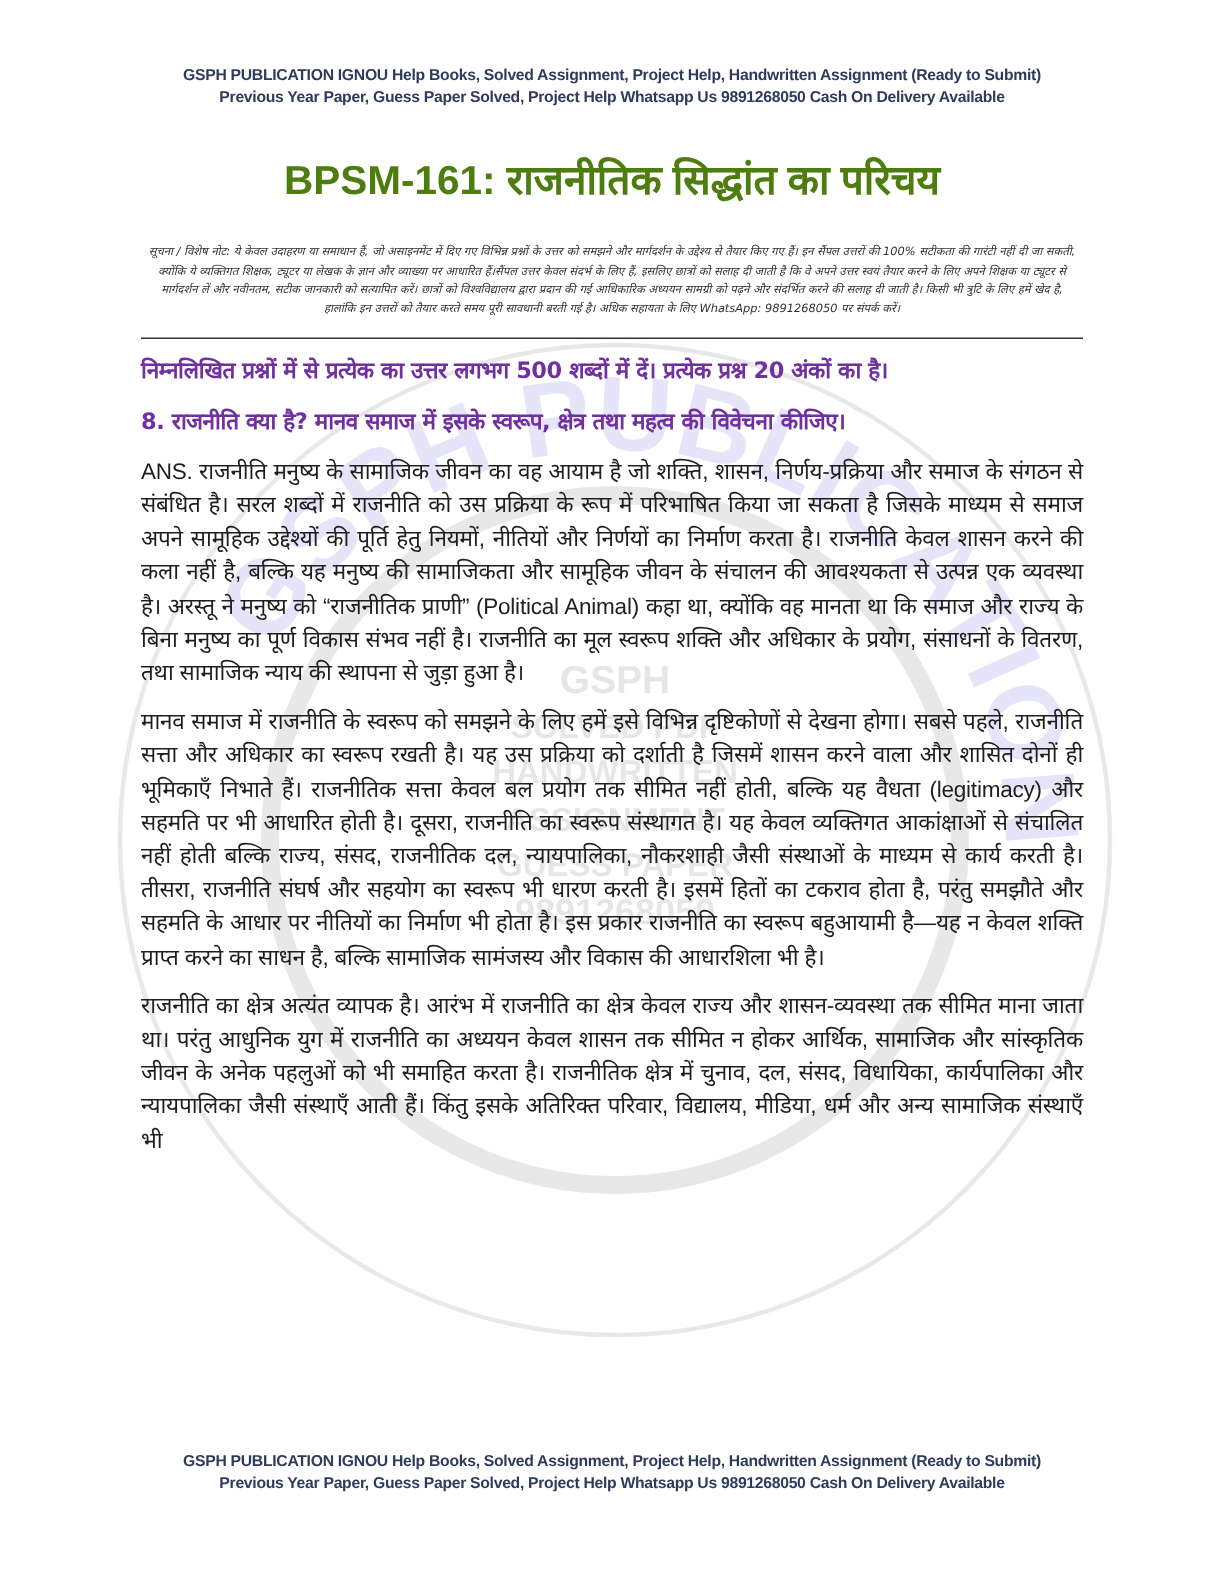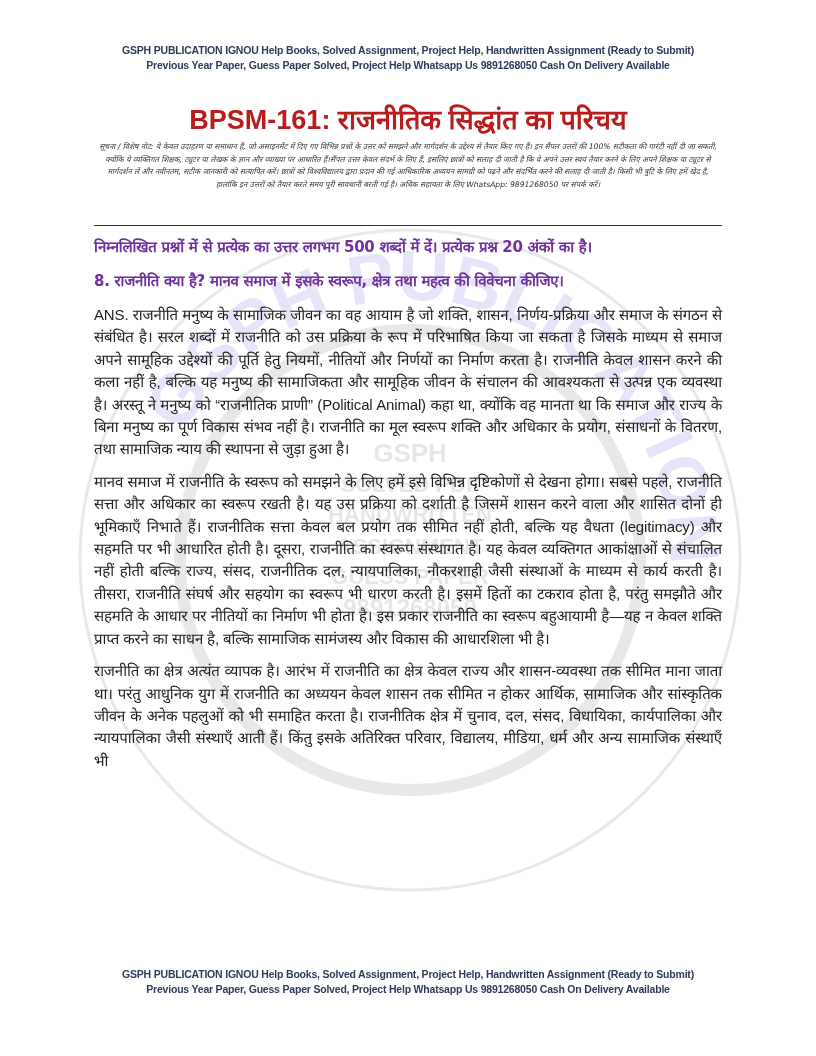--- a/index.html
+++ b/index.html
@@ -10,23 +10,23 @@
 
     .header { position: absolute; top: 43px; left: 0; width: 816px; text-align: center;
               font-family: "Liberation Sans", sans-serif; font-weight: bold; font-size: 10.5px;
               color: #2f3b5c; line-height: 15px; letter-spacing: -0.2px; z-index: 1; }
     .footer { position: absolute; top: 967px; left: 0; width: 816px; text-align: center;
               font-family: "Liberation Sans", sans-serif; font-weight: bold; font-size: 10.5px;
               color: #2f3b5c; line-height: 15px; letter-spacing: -0.2px; z-index: 1; }
 
     .title { position: absolute; top: 100px; left: 0; width: 816px; text-align: center;
              font-family: "Liberation Sans", "DejaVu Sans", sans-serif; font-weight: bold;
-             font-size: 27px; color: #b91c1c; z-index: 1; }
+             font-size: 27px; color: #4d7c0f; z-index: 1; }
 
-    .notice { position: absolute; top: 141px; left: 96px; width: 624px; text-align: center;
+    .notice { position: absolute; top: 162px; left: 96px; width: 624px; text-align: center;
               font-family: "DejaVu Sans", sans-serif; font-style: italic; font-size: 7.6px;
               line-height: 12.6px; color: #333; z-index: 1; }
     .rule { position: absolute; top: 225px; left: 94px; width: 628px; height: 0;
             border-top: 1.5px solid #333; z-index: 1; }
 
     .content { position: absolute; top: 236px; left: 94px; width: 628px; z-index: 1; }
     .h-purple { color: #7030a0; font-weight: bold; font-family: "DejaVu Sans", sans-serif; }
     .section { font-size: 16px; line-height: 24px; margin: 0 0 10px 0; }
     .instruction { font-size: 15px; line-height: 22px; margin: 0 0 12px 0; letter-spacing: -0.3px; }
     .question { font-size: 15px; line-height: 22px; margin: 0 0 12px 0; letter-spacing: -0.3px; }

